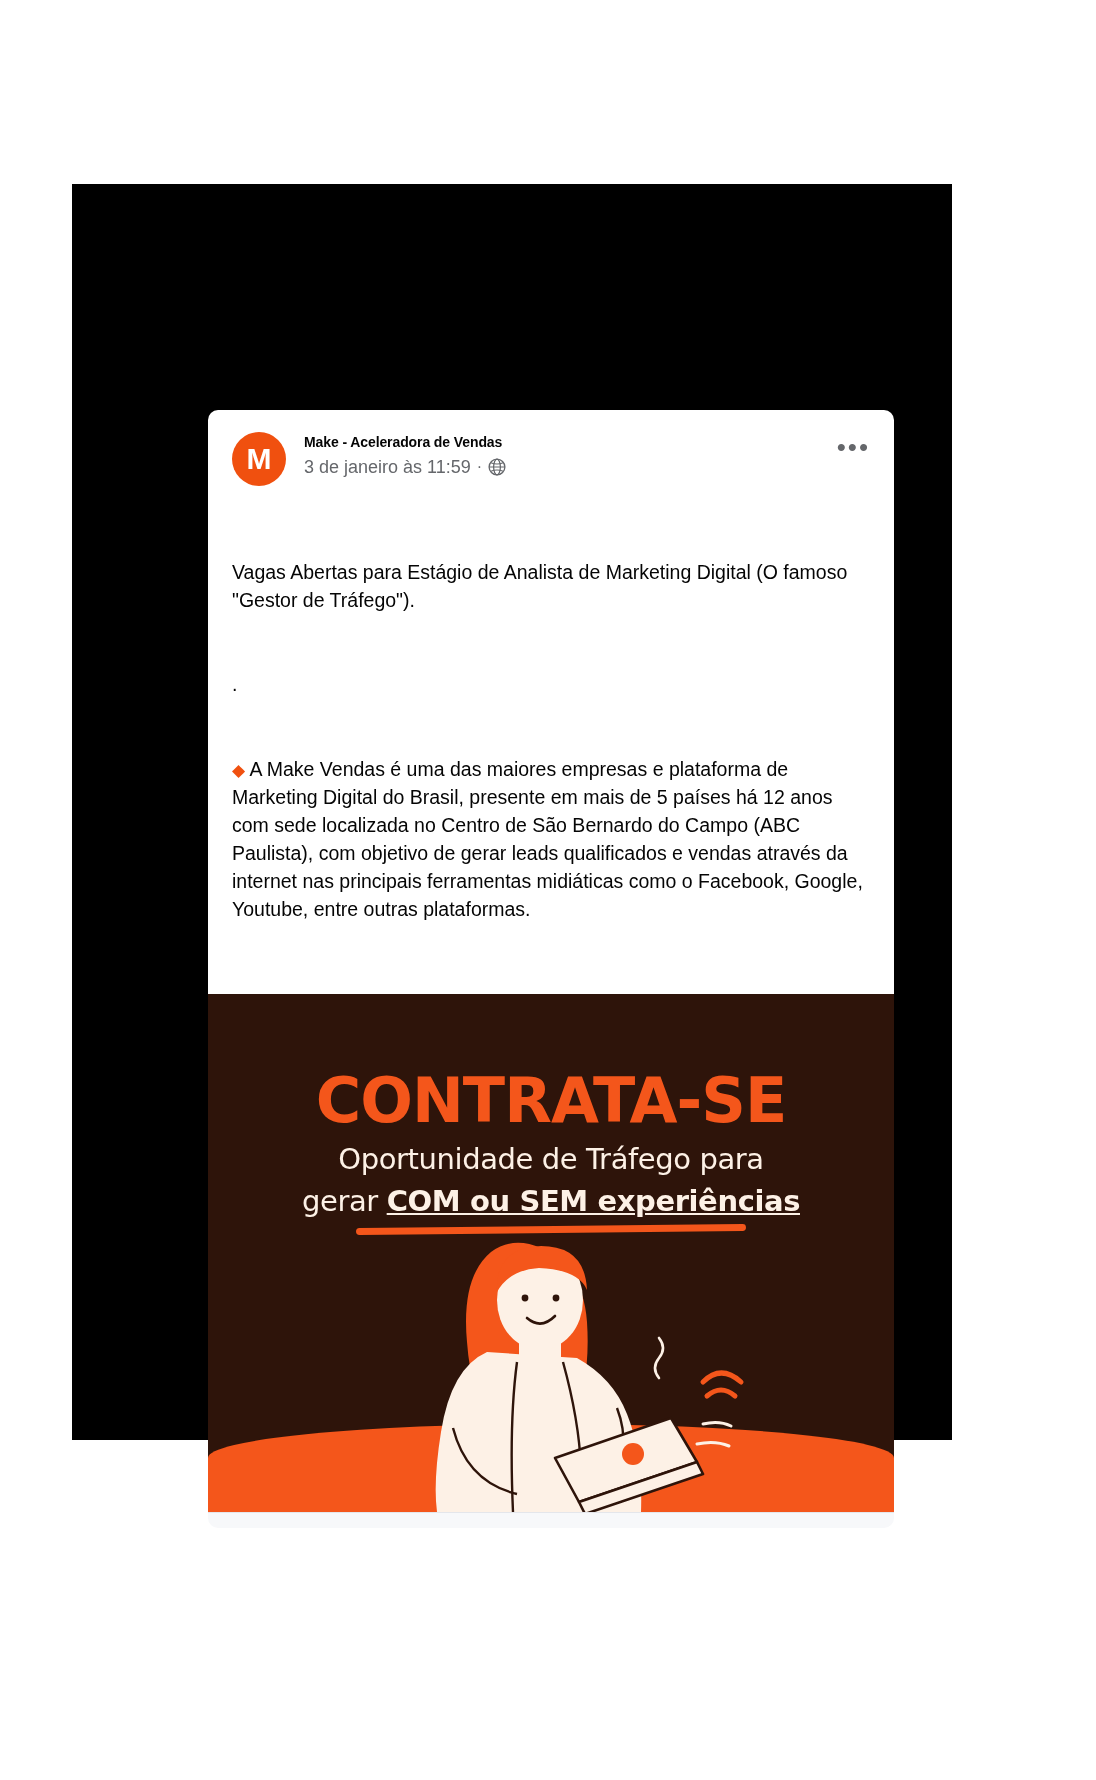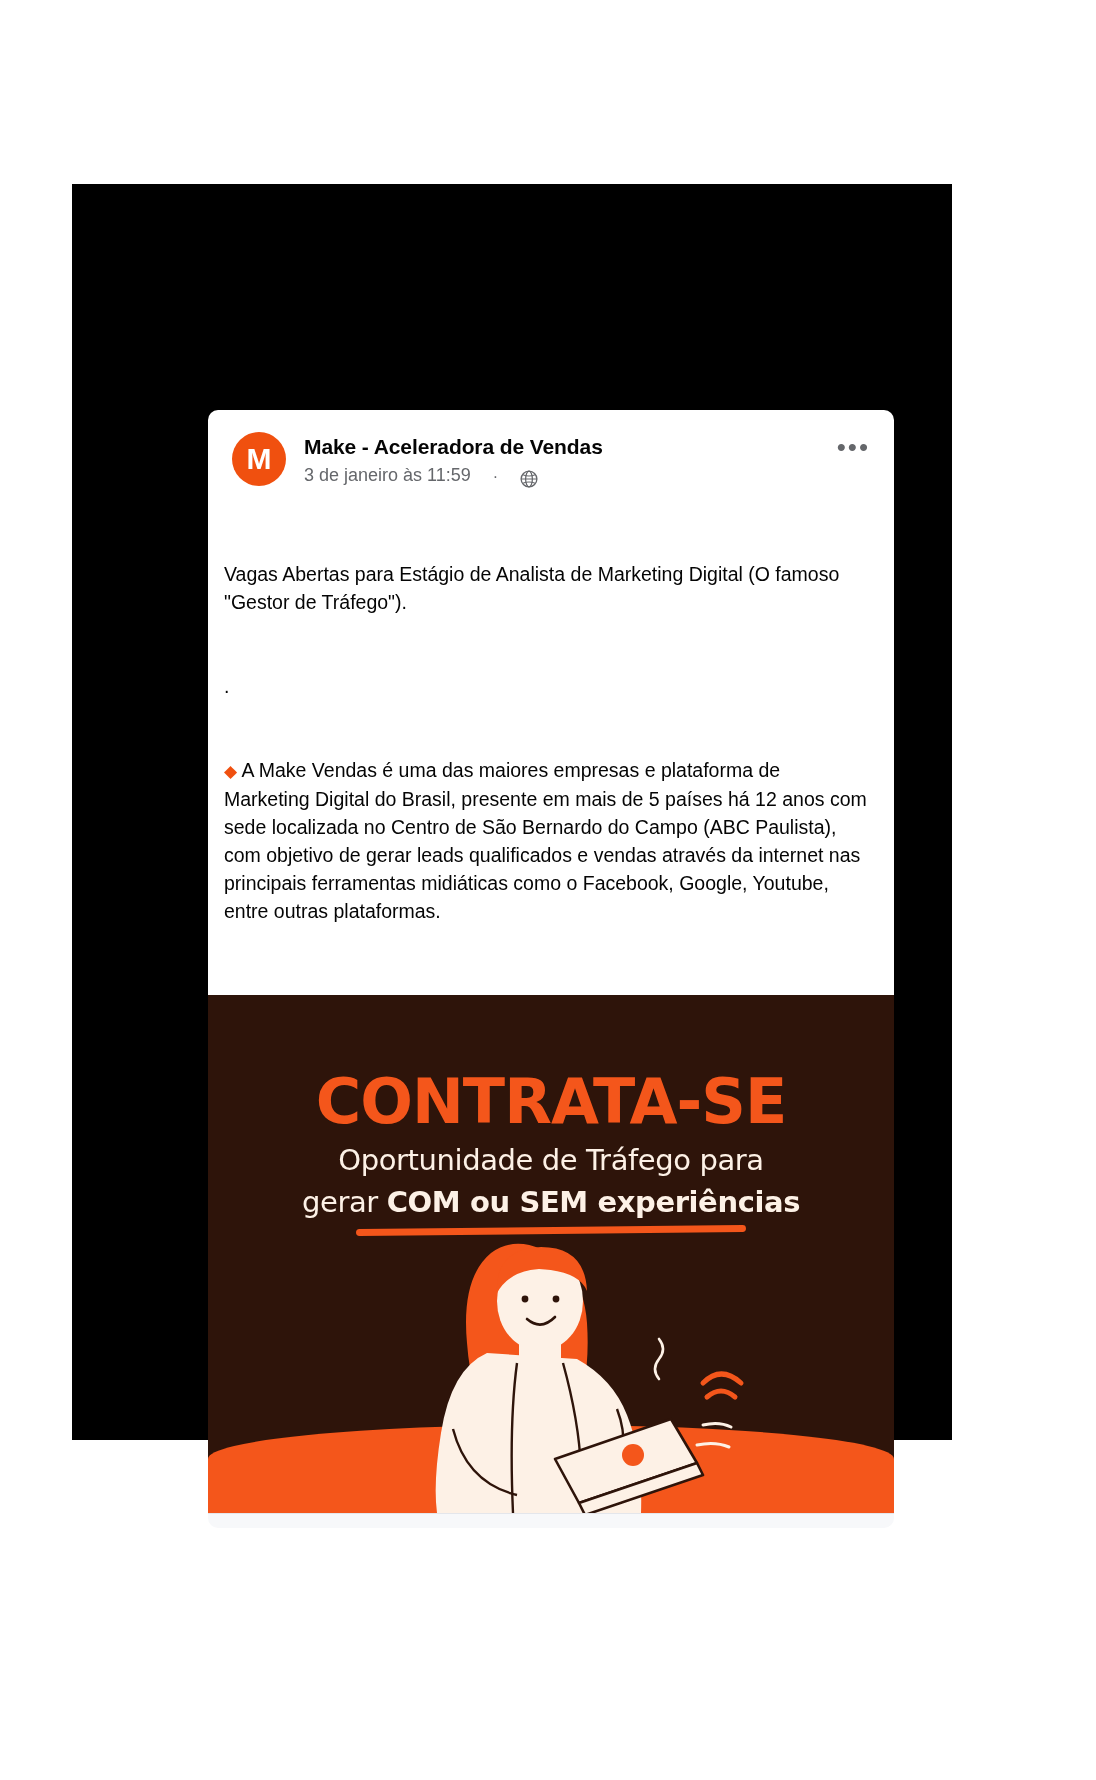--- a/index.html
+++ b/index.html
@@ -55,30 +55,30 @@
     flex: 0 0 auto;
     line-height: 1;
     font-family: "Liberation Sans", sans-serif;
   }
   .header-text {
     margin-left: 18px;
     padding-top: 2px;
     flex: 1 1 auto;
   }
   .page-name {
-    font-size: 21px;
+    font-size: 14px;
     font-weight: bold;
     color: #050505;
     letter-spacing: -0.1px;
     line-height: 1.25;
   }
   .meta-row {
     display: flex;
-    align-items: flex-end;
-    gap: 22px;
+    align-items: center;
+    gap: 6px;
     margin-top: 4px;
     font-size: 18px;
     color: #65676b;
     line-height: 1.3;
   }
   .meta-dot { color: #65676b; font-size: 16px; }
   .globe-icon {
     display: inline-block;
     width: 18px;
     height: 18px;
@@ -89,21 +89,21 @@
     right: 24px;
     top: 30px;
     color: #65676b;
     font-size: 26px;
     letter-spacing: 2px;
     line-height: 14px;
     cursor: pointer;
     user-select: none;
   }
   .post-body {
-    padding: 16px 24px 14px 16px;
+    padding: 16px 24px 14px 24px;
     font-size: 19.5px;
     line-height: 1.44;
     color: #050505;
     white-space: pre-wrap;
   }
   .diamond {
     color: #f0500f;
     font-size: 17px;
   }
   
@@ -146,21 +146,21 @@
     position: absolute;
     top: 190px;
     left: 0;
     width: 100%;
     text-align: center;
     font-size: 29px;
     color: #fdf1e6;
     font-family: "DejaVu Sans", sans-serif;
     letter-spacing: -0.4px;
   }
-  .headline3 b { font-weight: bold; }
+  .headline3 b { font-weight: bold; text-decoration: underline; }
   .underline-stroke {
     position: absolute;
     top: 232px;
     left: 50%;
     transform: translateX(-50%) rotate(-0.6deg);
     width: 390px;
     height: 7px;
     background: #f4561b;
     border-radius: 4px;
   }

